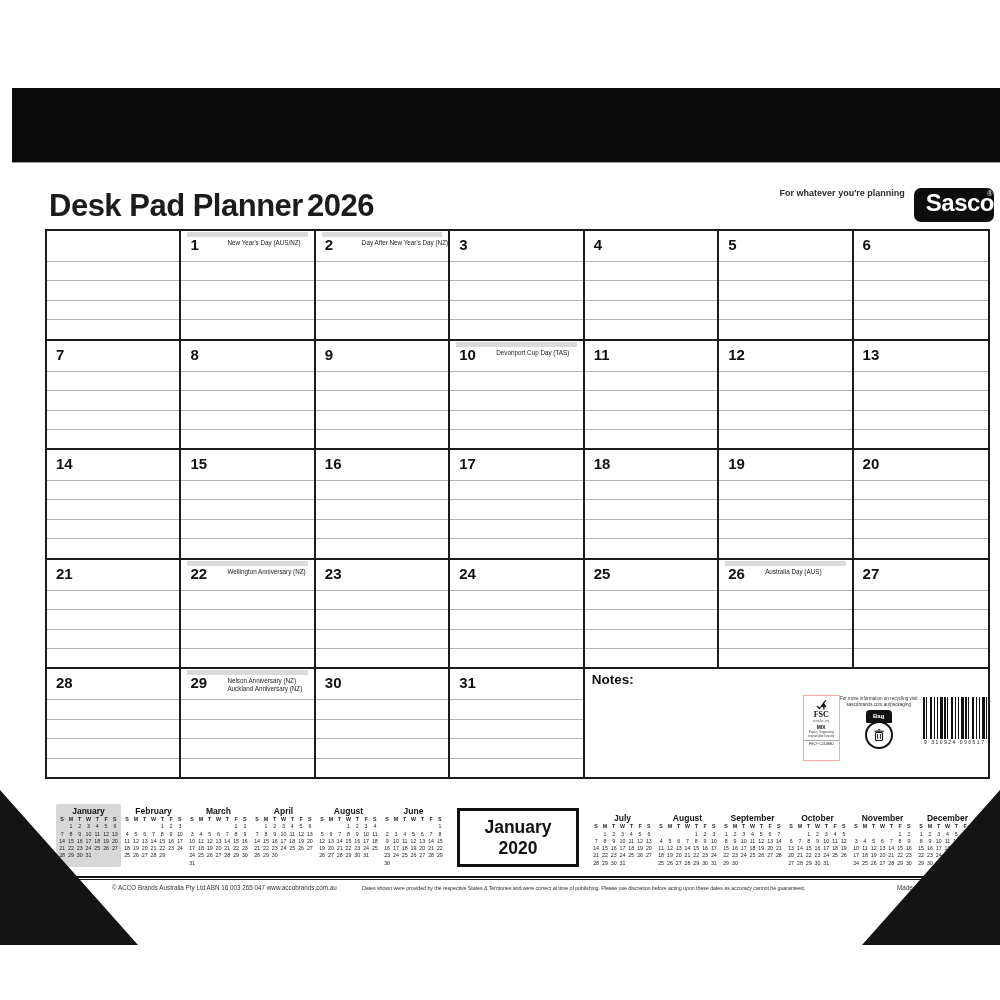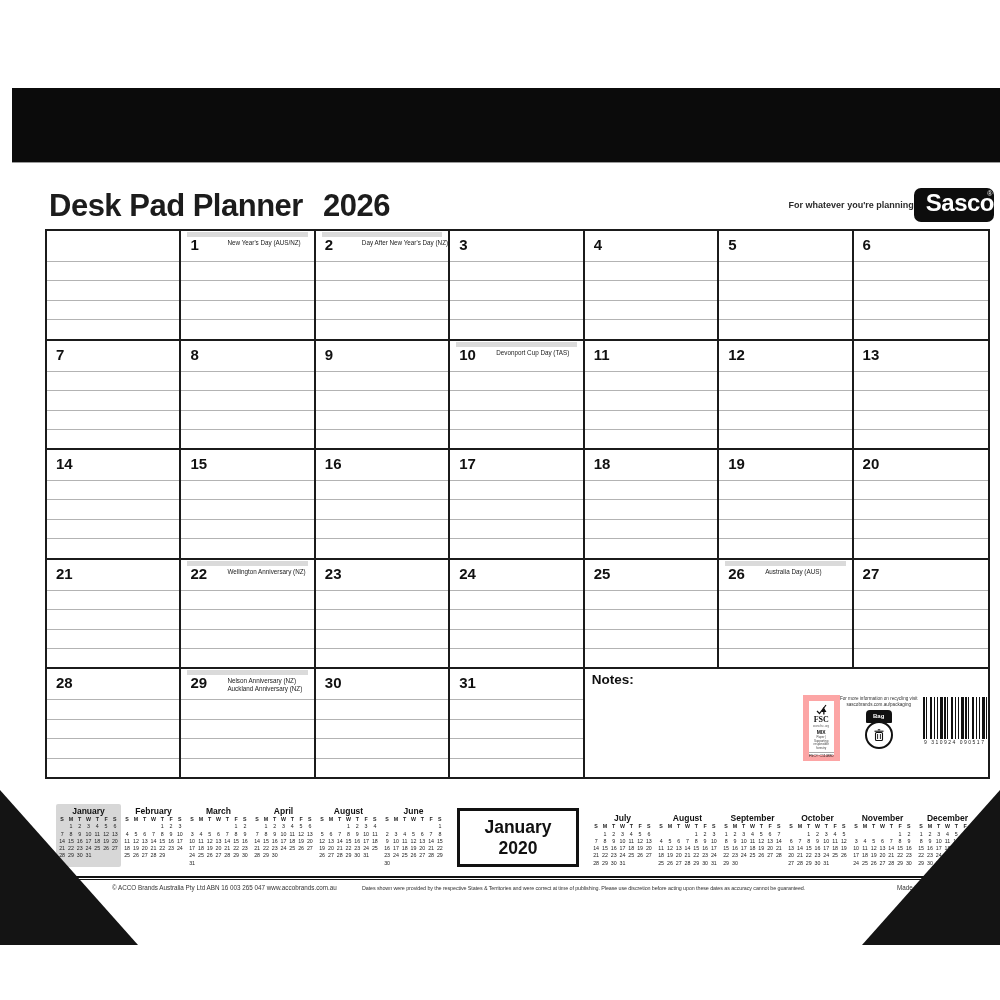--- a/index.html
+++ b/index.html
@@ -6,22 +6,22 @@
   .canvas{position:relative;width:1000px;height:1000px;background:#fff;overflow:hidden;
           font-family:"Liberation Sans",sans-serif;color:#111;}
 
   
   .top-bar{position:absolute;left:12px;right:0;top:88px;height:74px;background:#0b0b0b;
            box-shadow:0 1px 0 #9a9a9a;}
 
   
   .title{position:absolute;left:49px;top:188px;margin:0;font-size:31px;font-weight:bold;
          letter-spacing:-0.5px;color:#1c1c1c;}
-  .title-year{margin-left:20px;text-align:right;}
-  .brand{position:absolute;right:6px;top:188px;display:flex;align-items:center;gap:0;}
+  .title-year{margin-left:4px;text-align:right;}
+  .brand{position:absolute;right:6px;top:188px;display:flex;gap:9px;}
   .tagline{font-size:9px;font-weight:bold;color:#2b2b2b;}
   .sasco{position:relative;background:#0d0d0d;color:#fff;font-weight:bold;font-size:24px;
          padding:1px 0 5px 12px;border-radius:7px;letter-spacing:-0.5px;}
   .sasco sup{position:absolute;top:2px;right:2px;font-size:7px;font-weight:normal;}
 
   
   .grid{position:absolute;left:45px;top:229px;width:945px;}
   .dow-row{display:grid;grid-template-columns:repeat(7,1fr);gap:3px;height:23px;margin-bottom:2px;}
   .dow-cell{background:#151515;color:#fff;font-weight:bold;font-size:13.5px;letter-spacing:.5px;
             display:flex;align-items:center;justify-content:center;}
@@ -33,21 +33,21 @@
   .date-num{position:absolute;top:5px;left:9px;font-weight:bold;font-size:15px;z-index:2;}
   .holiday-strip{position:absolute;top:1px;left:6px;right:6px;height:5px;background:#dadada;}
   .holidays{position:absolute;top:8px;left:46px;font-size:6.3px;line-height:8px;color:#222;z-index:2;}
   .ruling{position:absolute;left:0;right:0;top:30px;bottom:0;border-top:1px solid #b3b3b3;
           background:repeating-linear-gradient(to bottom,transparent 0 18.5px,#b3b3b3 18.5px 19.5px);}
   .notes-cell{grid-column:span 3;}
 
   
   .notes-inner{position:absolute;inset:0;}
   .notes-label{position:absolute;top:3px;left:7px;font-size:13.5px;font-weight:bold;}
-  .fsc{position:absolute;left:218px;top:26px;width:37px;height:66px;border:6px solid #fca5a5;
+  .fsc{position:absolute;left:218px;top:26px;width:37px;height:66px;border:1px solid #fca5a5;
        text-align:center;box-sizing:border-box;padding-top:2px;background:#fff;}
   .fsc svg{display:block;margin:0 auto;}
   .fsc-word{font-family:"Liberation Serif",serif;font-weight:bold;font-size:8px;line-height:8px;}
   .fsc-sub{font-size:3px;color:#666;line-height:4px;}
   .fsc-mix{font-size:5px;font-weight:bold;margin-top:2px;line-height:5px;}
   .fsc-line{font-size:3px;color:#444;line-height:3.6px;padding:0 1px;margin-top:1px;}
   .fsc-code{font-size:3.5px;margin-top:2px;border-top:1px solid #aaa;padding-top:1px;line-height:4px;}
   .recycle{position:absolute;left:252px;top:27px;width:84px;text-align:center;}
   .recycle-text{font-size:4.6px;line-height:5.6px;color:#333;}
   .bag-badge{margin:3px auto 0;width:26px;height:13px;background:#111;color:#fff;font-size:6px;

